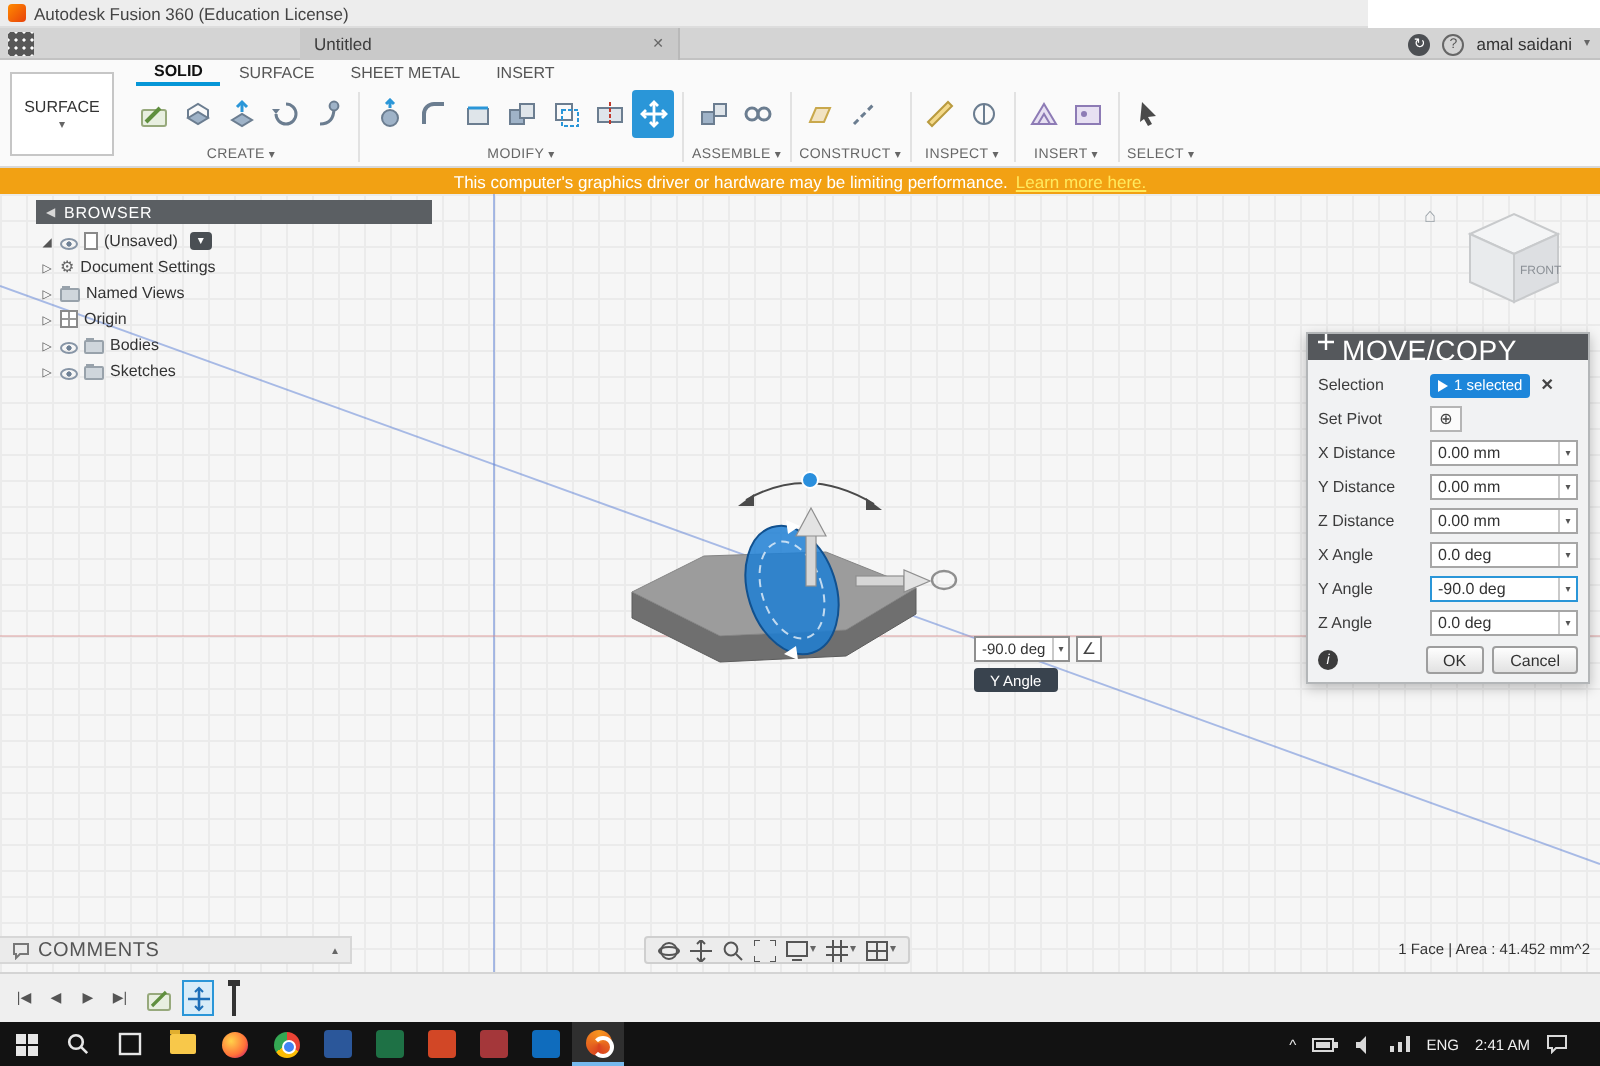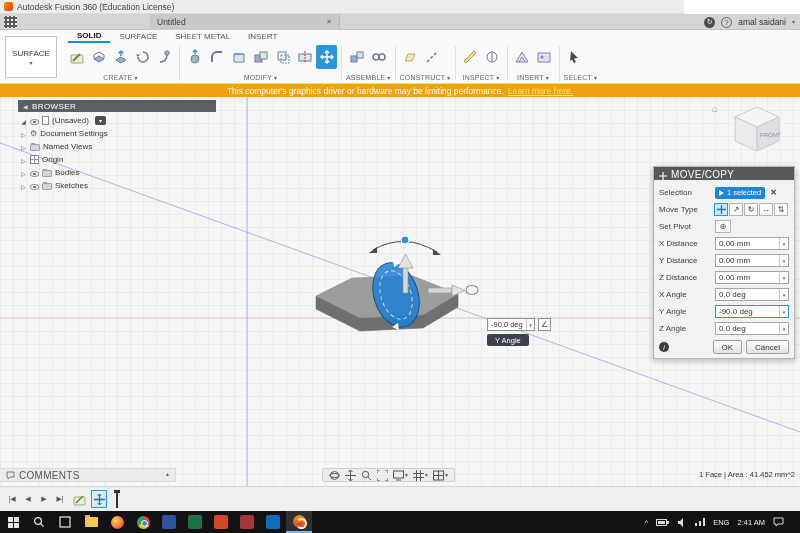--- a/index.html
+++ b/index.html
@@ -63,21 +63,21 @@
 .origin-ic{width:9px;height:9px;border:1px solid #8a8a8a;background:linear-gradient(#999,#999) center/7px 1px no-repeat,linear-gradient(#999,#999) center/1px 7px no-repeat,#fff}
 .gear{font-size:8px;color:#666}
 .badge{width:11px;height:9px;background:#4a4f54;border-radius:2px;color:#fff;display:flex;align-items:center;justify-content:center;margin-left:3px}
 .badge .caret{color:#fff}
 
 
 .vc-home{position:absolute;left:712px;top:6px;font-size:10px;color:#9aa2a8}
 
 
 .dialog{position:absolute;left:653px;top:69px;width:142px;background:#f1f2f3;border:1px solid #b3b6b8;box-shadow:0 2px 6px rgba(0,0,0,.25)}
-.dlg-header{height:13px;background:#55585c;color:#fff;display:flex;align-items:flex-end;gap:4px;padding:0 5px;font-size:10px;letter-spacing:.3px}
+.dlg-header{height:13px;background:#55585c;color:#fff;display:flex;align-items:flex-start;gap:4px;padding:0 5px;font-size:14px;letter-spacing:.3px}
 .dlg-body{padding:4px 5px 4px}
 .dlg-row{display:flex;align-items:center;height:17px}
 .dlg-label{width:56px;color:#3c3c3c;font-size:8px}
 .dlg-ctl{flex:1;display:flex;align-items:center}
 .dd{flex:1;height:13px;background:#fff;border:1px solid #a6a6a6;display:flex;align-items:center;padding:0 3px;font-size:8px}
 .dd .txt{flex:1}
 .chip{background:#1d86da;color:#fff;height:12px;border-radius:2px;display:flex;align-items:center;gap:3px;padding:0 4px;font-size:7.5px}
 .chip .ptr{width:0;height:0;border-left:5px solid #fff;border-top:3px solid transparent;border-bottom:3px solid transparent}
 .xsel{margin-left:5px;font-size:8px;color:#444;font-weight:bold}
 .mt{width:14px;height:13px;border:1px solid #b5b5b5;background:#fbfbfb;display:flex;align-items:center;justify-content:center;font-size:8px;color:#444;margin-right:1px}
@@ -469,34 +469,20 @@
     </div>
     <div class="dlg-body">
       <div class="dlg-row">
         <span class="dlg-label">Selection</span>
         <div class="dlg-ctl">
           <div class="chip">
               <span class="ptr"></span>
               <span>1 selected</span>
             </div>
           <span class="xsel">✕</span>
-        </div>
-      </div>
-      <div class="dlg-row">
-        <span class="dlg-label">Move Type</span>
-        <div class="dlg-ctl">
-          <div class="mt active">
-              <svg width="9" height="9">
-                <path d="M4.5 0v9M0 4.5h9" stroke="#1d6fb8" stroke-width="1.3"></path>
-              </svg>
-            </div>
-          <div class="mt">↗</div>
-          <div class="mt">↻</div>
-          <div class="mt">↔</div>
-          <div class="mt">⇅</div>
         </div>
       </div>
       <div class="dlg-row">
         <span class="dlg-label">Set Pivot</span>
         <div class="dlg-ctl">
             <div class="mt" style="width:16px">⊕</div>
           </div>
       </div>
       <div class="dlg-row">
         <span class="dlg-label">X Distance</span>

